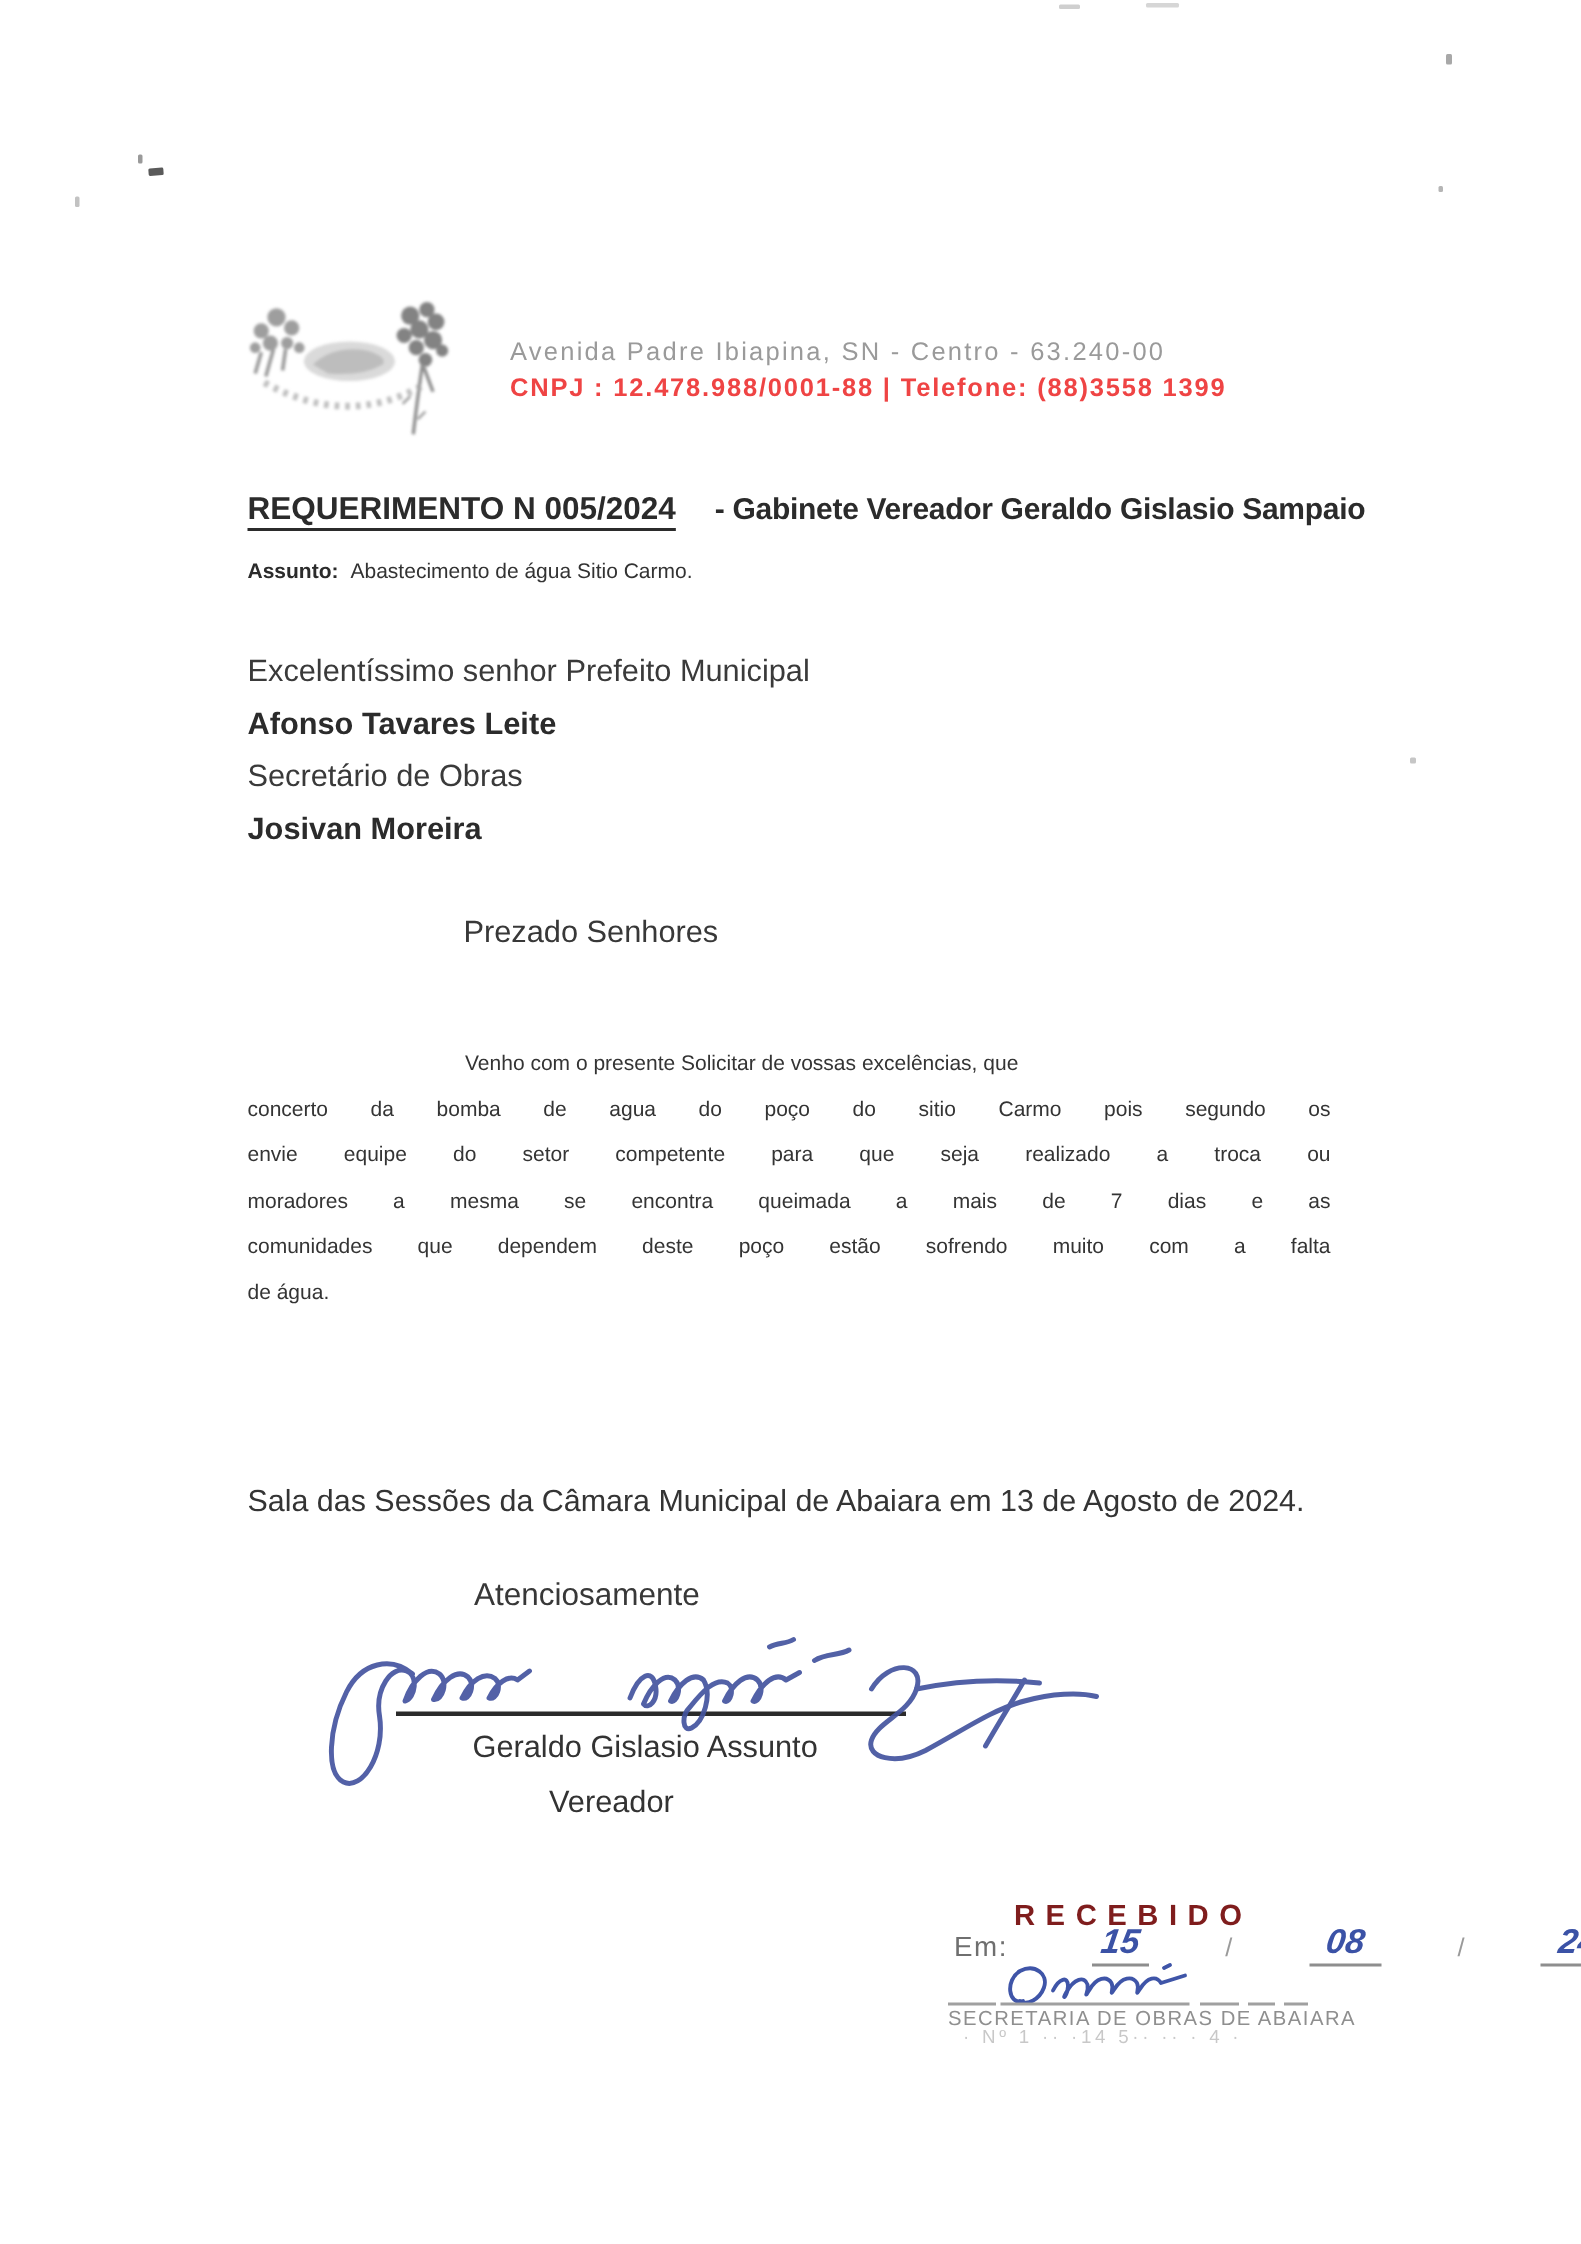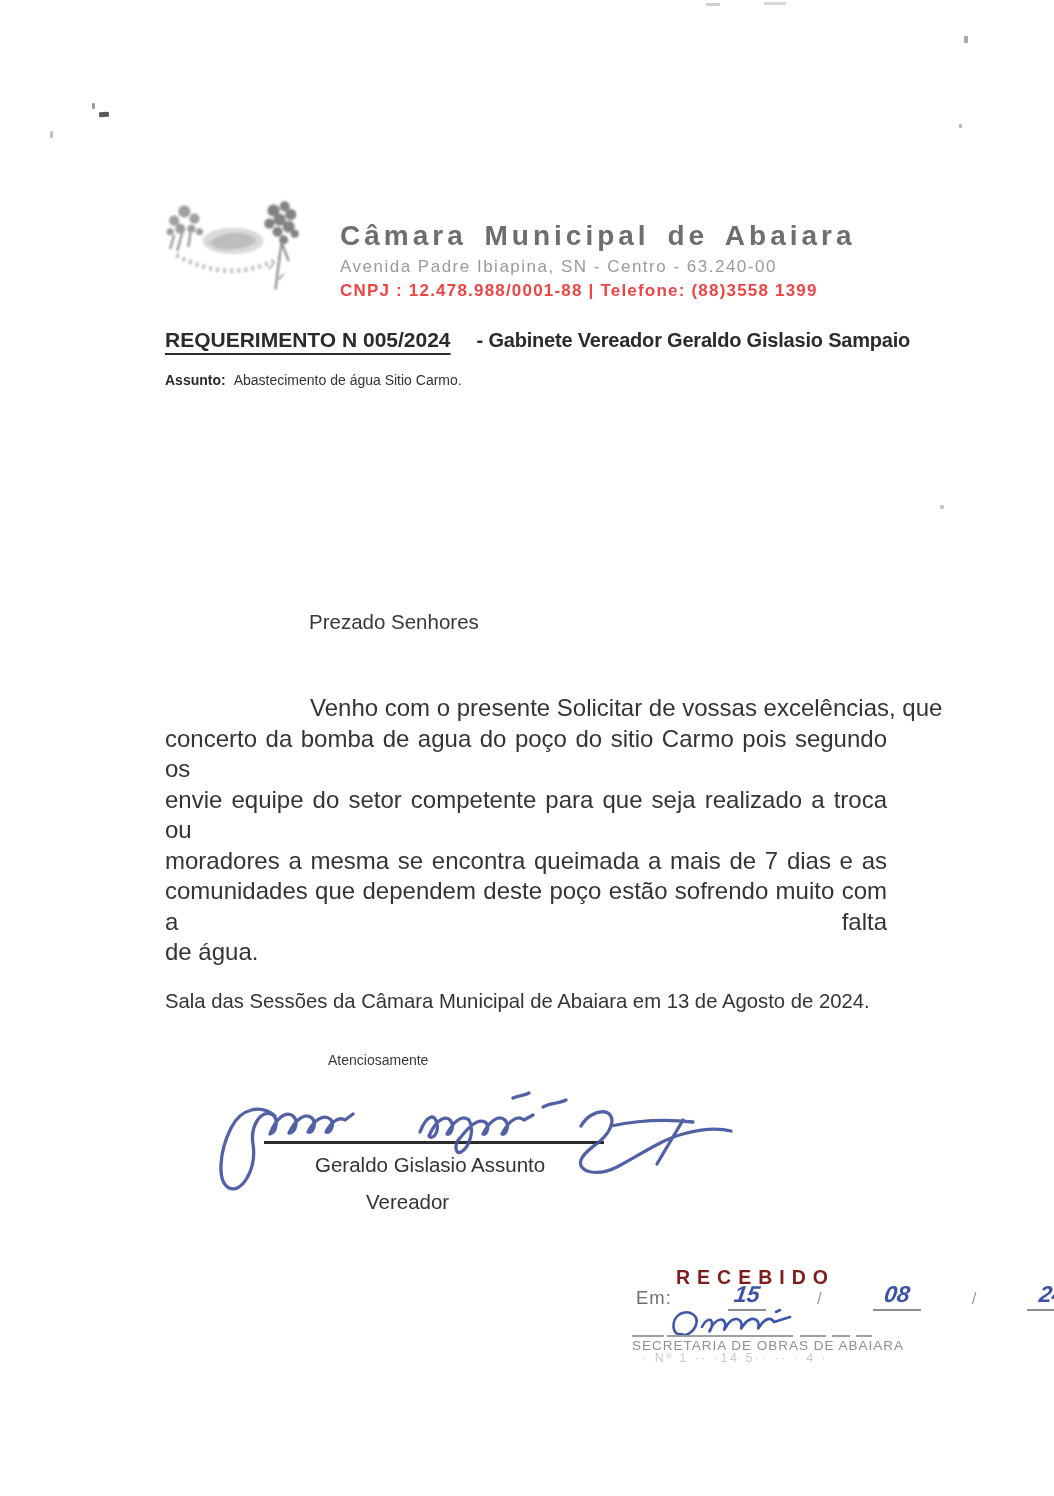--- a/index.html
+++ b/index.html
@@ -27,30 +27,30 @@
   .subject{top:372px;left:165px;font-size:14px;color:#333;}
   .subject .label{font-weight:700;color:#2b2b2b;margin-right:8px;}
 
   
   .recipients{top:430px;left:165px;font-size:20.5px;line-height:35px;color:#3a3a3a;}
   .r-bold{font-weight:700;color:#2b2b2b;}
 
   .salutation{top:610px;left:309px;font-size:20.5px;}
 
   
-  .para{left:165px;width:722px;font-size:24px;color:#343434;}
+  .para{left:165px;width:722px;font-size:14px;color:#343434;}
   .para1{top:693px;line-height:30.5px;}
   .para2{top:903px;line-height:30.5px;}
   .jline{text-align:justify;text-align-last:justify;}
   .firstline{padding-left:145px;white-space:nowrap;}
   .plain{text-align:left;}
   .session{top:990px;left:165px;font-size:20.3px;white-space:nowrap;color:#343434;}
 
   
-  .regards{top:1052px;left:328px;font-size:14px;text-align:center;}
+  .regards{top:1052px;left:316px;font-size:21px;text-align:center;}
   .sig-svg{top:1086px;left:213px;}
   .sig-underline{top:1141px;left:264px;width:340px;height:2.5px;background:#2b2b2b;}
   .signer-name{top:1153px;left:315px;font-size:20.5px;color:#333;}
   .signer-title{top:1190px;left:366px;font-size:20.5px;color:#333;}
 
   
   .stamp-received{top:1266px;left:676px;font-size:19.5px;font-weight:700;letter-spacing:7px;color:#7f1d1d;}
   .em-row{top:1283px;left:636px;display:flex;align-items:flex-end;white-space:nowrap;gap:48px;}
   .em-label{font-size:18.5px;color:#6f6f6f;letter-spacing:1px;margin-right:8px;padding-bottom:2px;}
   .dseg{display:inline-block;border-bottom:2px solid #8e8e8e;text-align:center;height:26px;}
@@ -113,33 +113,38 @@
           <circle cx="116" cy="33" r="5"></circle>
             <circle cx="133" cy="35" r="4"></circle>
             <circle cx="122" cy="41" r="4.5"></circle>
         </g>
         <path d="M120 44 C 118 58 116 72 114 90 M121 46 L127 62" stroke="#8b8b8b" stroke-width="2.2" fill="none"></path>
         <path d="M107 70 L112 65 M117 80 L122 75" stroke="#9a9a9a" stroke-width="1.6" fill="none"></path>
         <path d="M16 56 Q 70 86 120 58" stroke="#a3a3a3" stroke-width="4.5" fill="none" stroke-dasharray="3 4" opacity="0.7"></path>
       </g>
     </svg>
     <div class="lh-text">
-      <div class="org">Câmara Municipal de Abaiara</div>
       <div class="addr">Avenida Padre Ibiapina, SN - Centro - 63.240-00</div>
       <div class="cnpj">CNPJ : 12.478.988/0001-88  |  Telefone: (88)3558 1399</div>
     </div>
   </header>
 
   <div class="abs req-line">
     <span class="req-number">REQUERIMENTO N 005/2024</span><span class="gabinete">- Gabinete Vereador Geraldo Gislasio Sampaio</span>
   </div>
   <div class="abs subject">
     <span class="label">Assunto:</span><span>Abastecimento de água Sitio Carmo.</span>
   </div>
 
+  <div class="abs recipients">
+    <div>Excelentíssimo senhor Prefeito Municipal</div>
+    <div class="r-bold">Afonso Tavares Leite</div>
+    <div>Secretário de Obras</div>
+    <div class="r-bold">Josivan Moreira</div>
+  </div>
 
   <div class="abs salutation">Prezado Senhores</div>
 
   <div class="abs para para1">
     <div class="firstline">Venho com o presente Solicitar de vossas excelências, que</div>
     <div class="jline">concerto da bomba de agua do poço do sitio Carmo pois segundo os</div>
     <div class="jline">envie equipe do setor competente para que seja realizado a troca ou</div>
     <div class="jline">moradores a mesma se encontra queimada a mais  de 7 dias e as</div>
     <div class="jline">comunidades que dependem deste poço estão sofrendo muito com a falta</div>
     <div class="plain">de água.</div>

